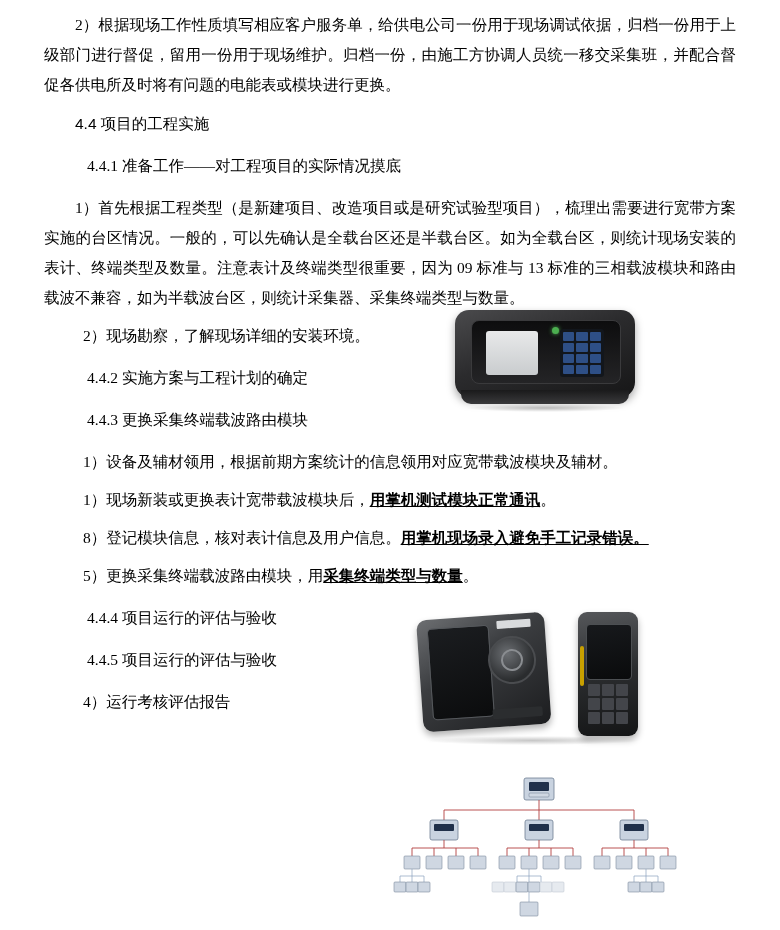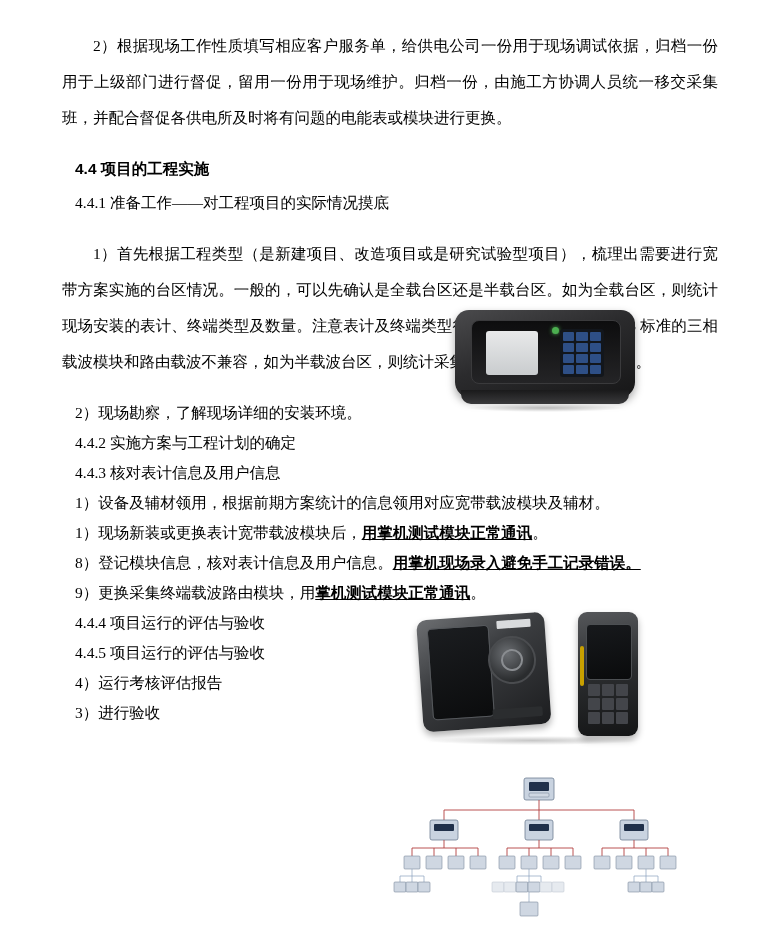--- a/index.html
+++ b/index.html
@@ -17,47 +17,47 @@
   }
   .page {
     position: relative;
     width: 780px;
     height: 930px;
     box-sizing: border-box;
     padding: 10px 44px 0 44px;
   }
   .para {
     font-size: 15.5px;
-    line-height: 36px;
+    line-height: 30px;
     text-align: justify;
     text-justify: inter-ideograph;
-    margin: 18px;
+    margin: 0;
   }
   .indent2 {
     text-indent: 2em;
   }
   .heading {
     font-family: "Liberation Sans", "DejaVu Sans", sans-serif;
     font-size: 15.5px;
-    font-weight: bold;
+    font-weight: normal;
     line-height: 30px;
     margin: 9px 0 4px 0;
     text-indent: 2em;
   }
   .sub {
     font-size: 15.5px;
     line-height: 30px;
     text-indent: 2em;
-    margin: 0;
+    margin: 12px;
   }
   .item {
     font-size: 15.5px;
     line-height: 30px;
     text-indent: 2em;
-    margin: 0;
+    margin: 8px;
   }
   .bold {
     font-weight: bold;
   }
   .uline {
     text-decoration: underline;
   }
 
   
   .fig1 {
@@ -289,38 +289,37 @@
   <h2 class="heading">4.4 项目的工程实施</h2>
 
   <p class="sub">4.4.1 准备工作——对工程项目的实际情况摸底</p>
 
   <p class="para indent2">1）首先根据工程类型（是新建项目、改造项目或是研究试验型项目），梳理出需要进行宽带方案实施的台区情况。一般的，可以先确认是全载台区还是半载台区。如为全载台区，则统计现场安装的表计、终端类型及数量。注意表计及终端类型很重要，因为 09 标准与 13 标准的三相载波模块和路由载波不兼容，如为半载波台区，则统计采集器、采集终端类型与数量。</p>
 
   <p class="item">2）现场勘察，了解现场详细的安装环境。</p>
 
   <p class="sub">4.4.2 实施方案与工程计划的确定</p>
 
-  <p class="sub">4.4.3 核对表计信息及用户信息</p>
+  <p class="sub">4.4.3 更换采集终端载波路由模块</p>
 
   <p class="item"><span>1）设备及辅材领用，根据前期方案统计的信息领用对应宽带载波模块及辅材。</span></p>
 
   <p class="item"><span>1）现场新装或更换表计宽带载波模块后，</span><span class="bold uline">用掌机测试模块正常通讯</span><span>。</span></p>
 
   <p class="item"><span>8）登记模块信息，核对表计信息及用户信息。</span><span class="bold uline">用掌机现场录入避免手工记录错误。</span></p>
 
 
-  <p class="item"><span>9）更换采集终端载波路由模块，用</span><span class="bold uline">掌机测试模块正常通讯</span><span>。</span></p>
+  <p class="item"><span>5）更换采集终端载波路由模块，用</span><span class="bold uline">采集终端类型与数量</span><span>。</span></p>
 
 
   <p class="sub">4.4.4 项目运行的评估与验收</p>
 
   <p class="sub">4.4.5 项目运行的评估与验收</p>
 
   <p class="item">4）运行考核评估报告</p>
-  <p class="item">3）进行验收</p>
 
   <div class="fig1">
     <div class="body">
       <div class="inner">
         <div class="led"></div>
         <div class="screen"></div>
         <div class="keypad">
           <i></i>
             <i></i>
             <i></i>

